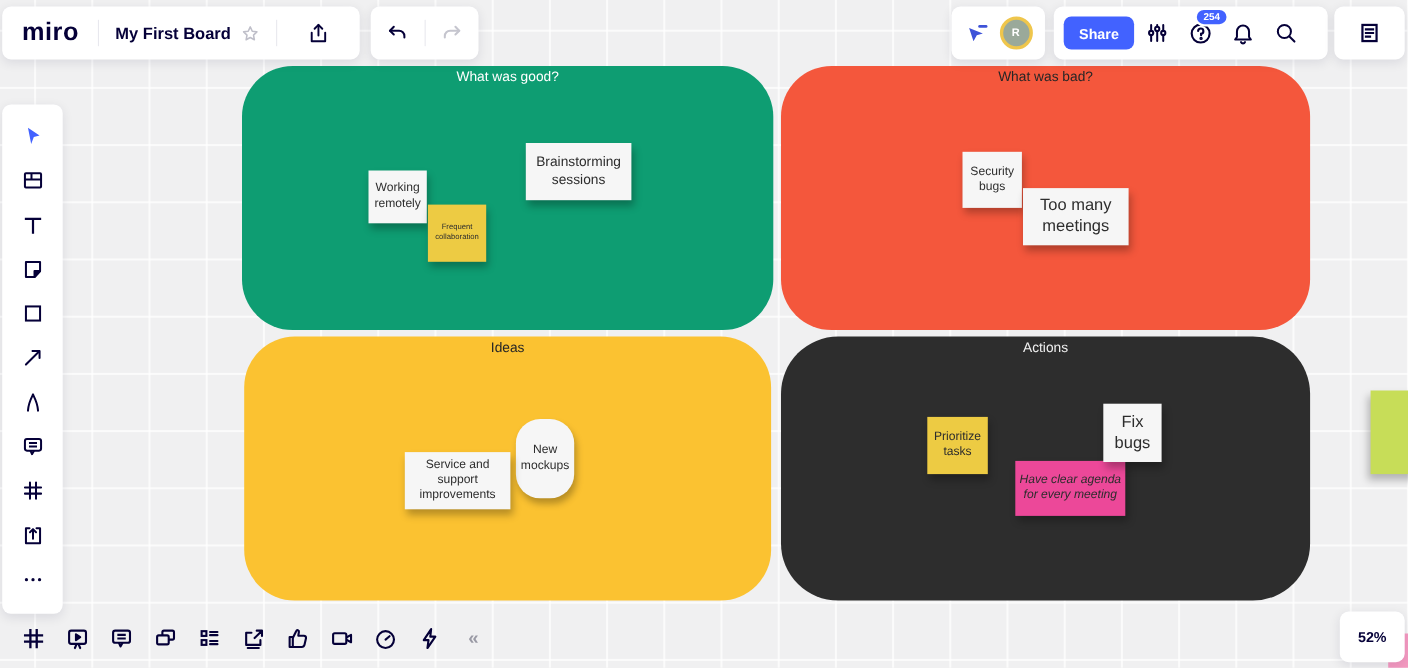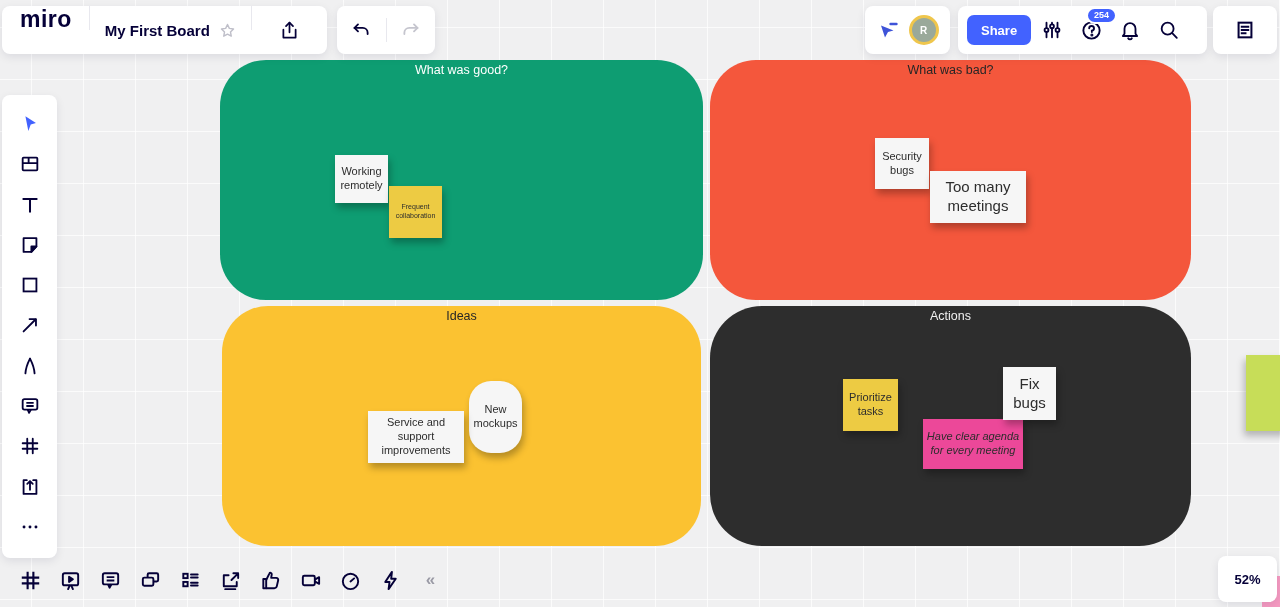--- a/index.html
+++ b/index.html
@@ -14,21 +14,21 @@
     background-size:52px 52px;
     background-position:31px 27px;
     color:#050038;
   }
   .float { position:absolute; background:#fff; border-radius:8px; box-shadow:0 3px 10px rgba(5,0,56,0.09); }
   .icbtn { display:flex; align-items:center; justify-content:center; cursor:pointer; border-radius:6px; }
   svg { display:block; }
   .vdiv { width:1px; height:24px; background:#e8e8ee; }
 
   
-  #board-bar { left:2px; top:6px; width:325px; height:48px; display:flex; }
+  #board-bar { left:2px; top:6px; width:325px; height:48px; display:flex; align-items:center; }
   #logo { font-size:23px; font-weight:800; letter-spacing:0.5px; padding:0 17px 3px 18px; }
   #title-grp { display:flex; align-items:center; gap:9px; padding:0 15px; }
   #board-title { font-size:15px; font-weight:600; white-space:nowrap; }
   #export-cell { flex:1; display:flex; justify-content:center; }
 
   #undo-bar { left:337px; top:6px; width:98px; height:48px; display:flex; align-items:center; justify-content:space-evenly; }
 
   
   #collab-bar { left:865px; top:6px; width:85px; height:48px; display:flex; align-items:center; justify-content:center; gap:8px; }
   #avatar { width:30px; height:30px; border-radius:50%; background:#9aa99a; border:3px solid #efc64c; color:#fff;
@@ -76,20 +76,23 @@
 <div>
 
   <div class="quadrant" style="left: 220px; top: 60px; width: 483px; height: 240px; background: rgb(14, 157, 114);">
     <div class="q-title" style="color: rgb(255, 255, 255);">What was good?</div>
     <div class="sticky fs11" style="left: 115px; top: 95px; width: 53px; height: 48px; background: rgb(246, 246, 246);">
       <span>Working remotely</span>
     </div>
     <div class="sticky fs7" style="left: 169px; top: 126px; width: 53px; height: 52px; background: rgb(237, 203, 67);">
       <span>Frequent collaboration</span>
     </div>
+    <div class="sticky fs12" style="left: 258px; top: 70px; width: 96px; height: 52px; background: rgb(246, 246, 246);">
+      <span>Brainstorming sessions</span>
+    </div>
   </div>
 
   <div class="quadrant" style="left: 710px; top: 60px; width: 481px; height: 240px; background: rgb(244, 87, 60);">
     <div class="q-title" style="color: rgb(38, 38, 38);">What was bad?</div>
     <div class="sticky fs11" style="left: 165px; top: 78px; width: 54px; height: 51px; background: rgb(246, 246, 246);">
       <span>Security bugs</span>
     </div>
     <div class="sticky fs15" style="left: 220px; top: 111px; width: 96px; height: 52px; background: rgb(246, 246, 246);">
       <span>Too many meetings</span>
     </div>

